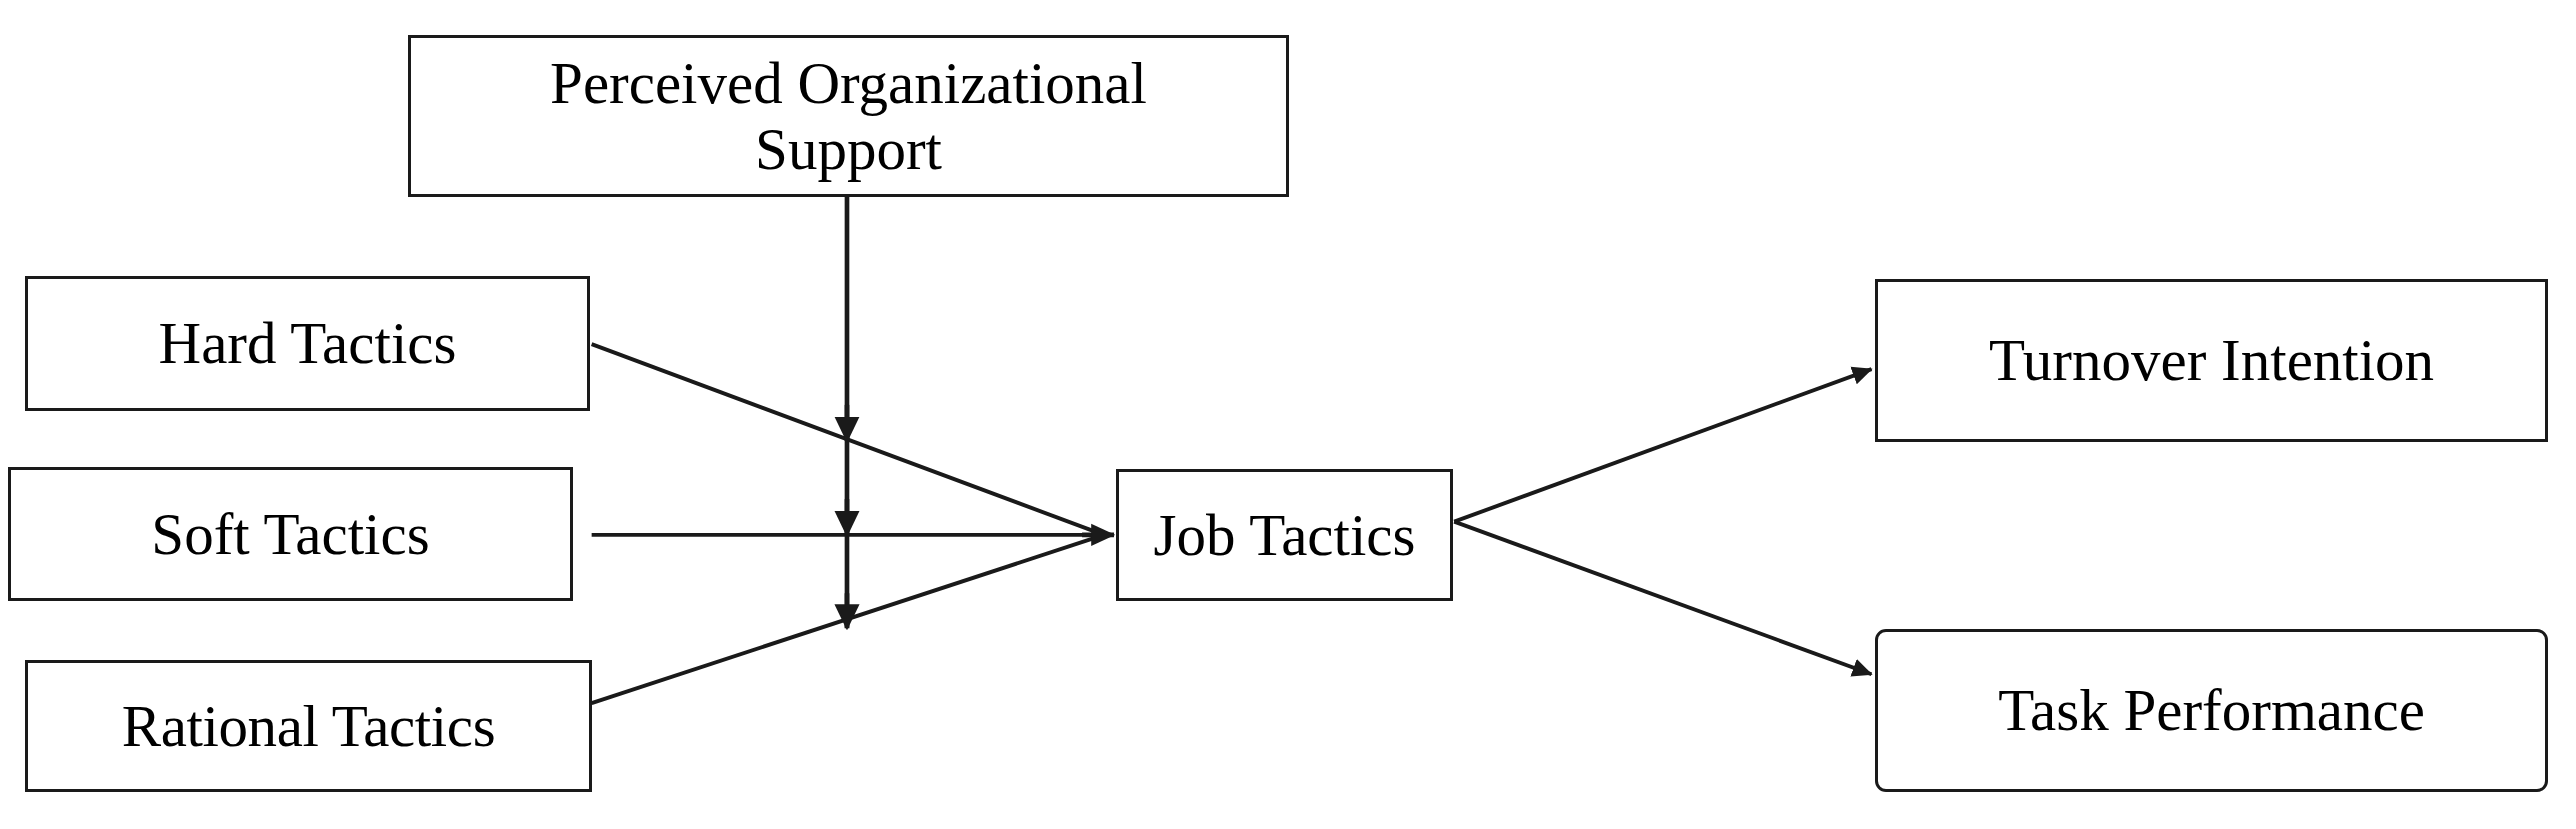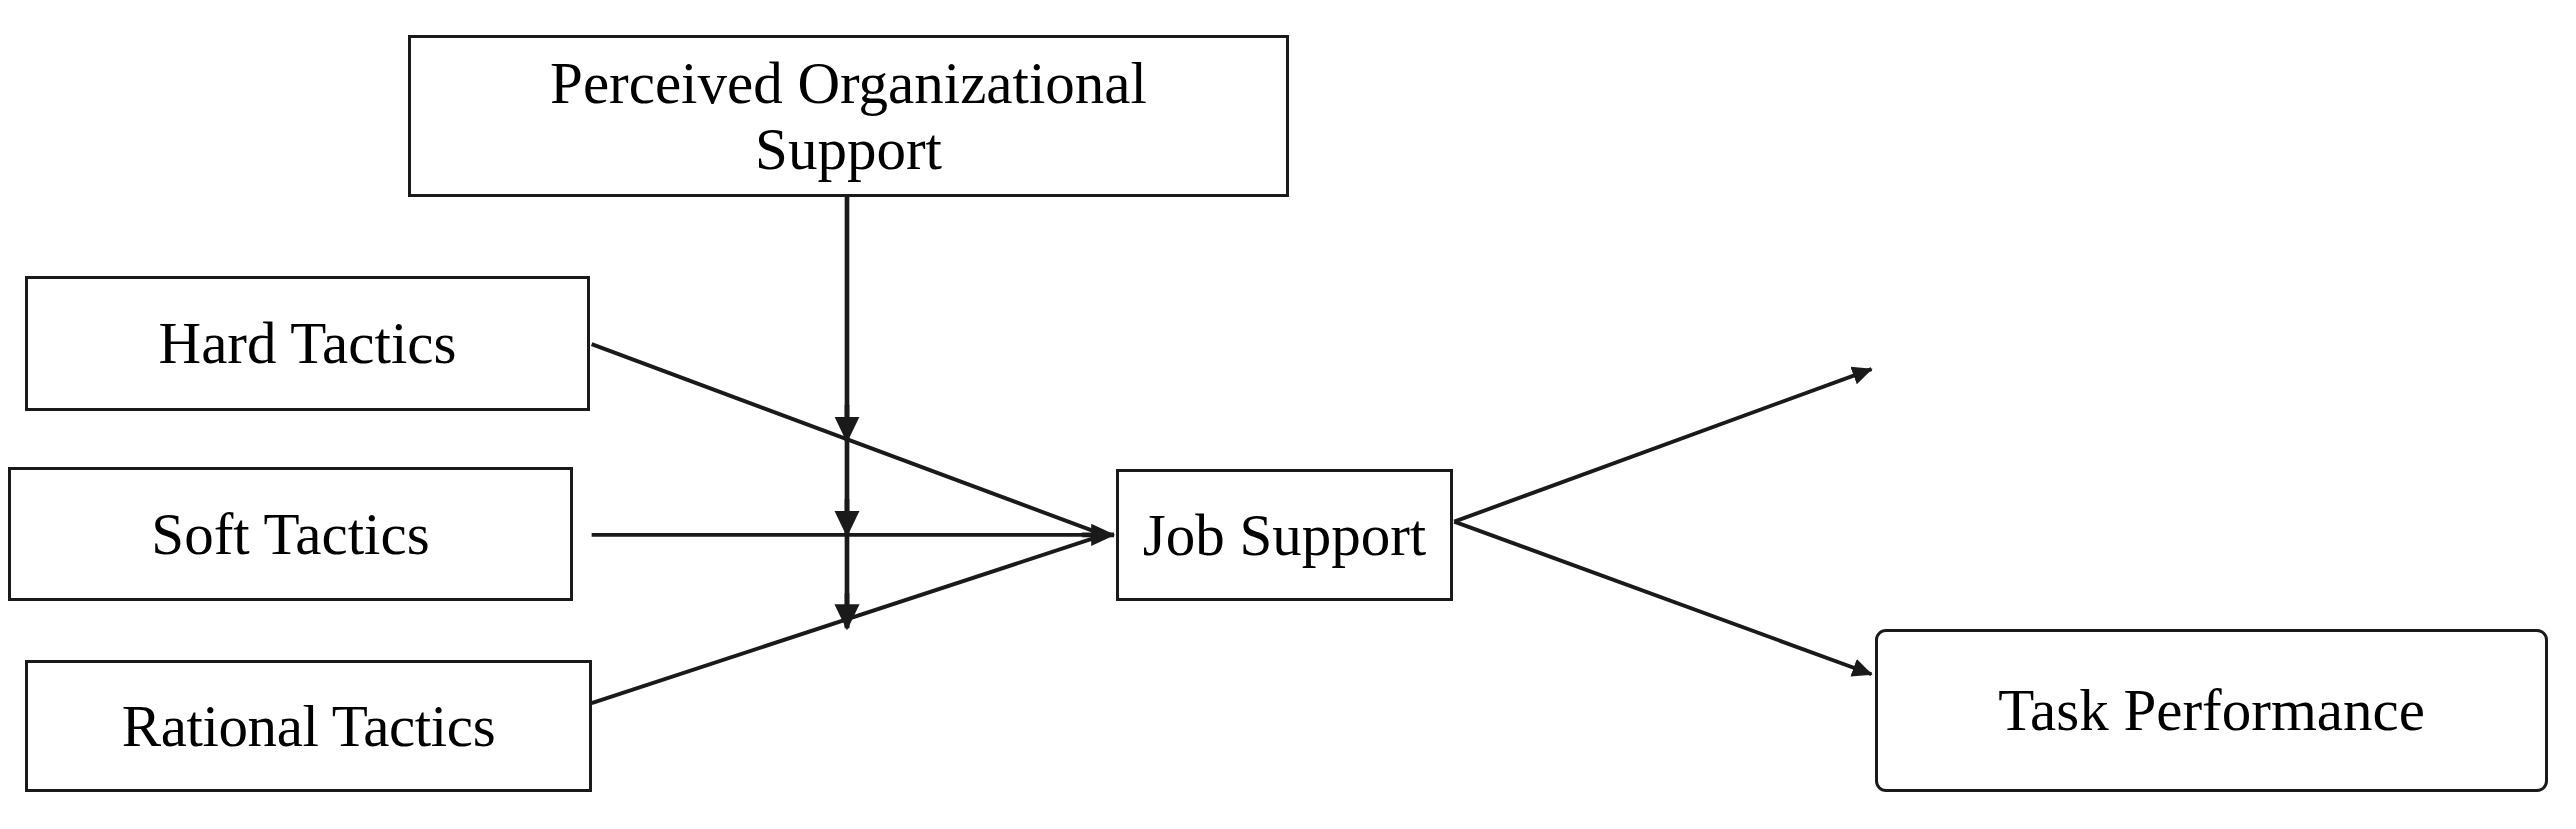--- a/index.html
+++ b/index.html
@@ -108,22 +108,25 @@
 
   <div class="node-box" id="node-soft">
     <span class="node-label">Soft Tactics</span>
   </div>
 
   <div class="node-box" id="node-rational">
     <span class="node-label">Rational Tactics</span>
   </div>
 
   <div class="node-box" id="node-stress">
-    <span class="node-label">Job Support</span>
+    <span class="node-label">Job Tactics</span>
   </div>
 
+  <div class="node-box" id="node-turnover">
+    <span class="node-label">Turnover Intention</span>
+  </div>
 
   <div class="node-box" id="node-task">
     <span class="node-label">Task Performance</span>
   </div>
 
 </div>
 
 
 </body></html>

